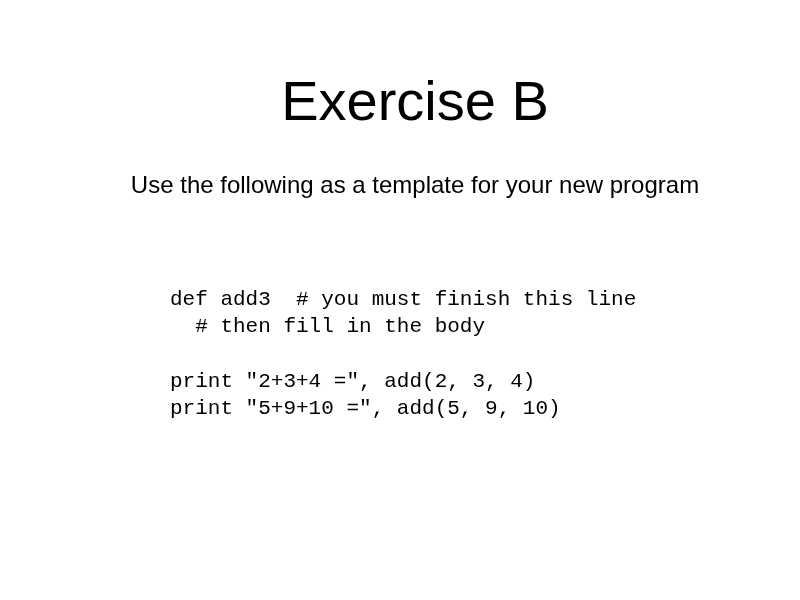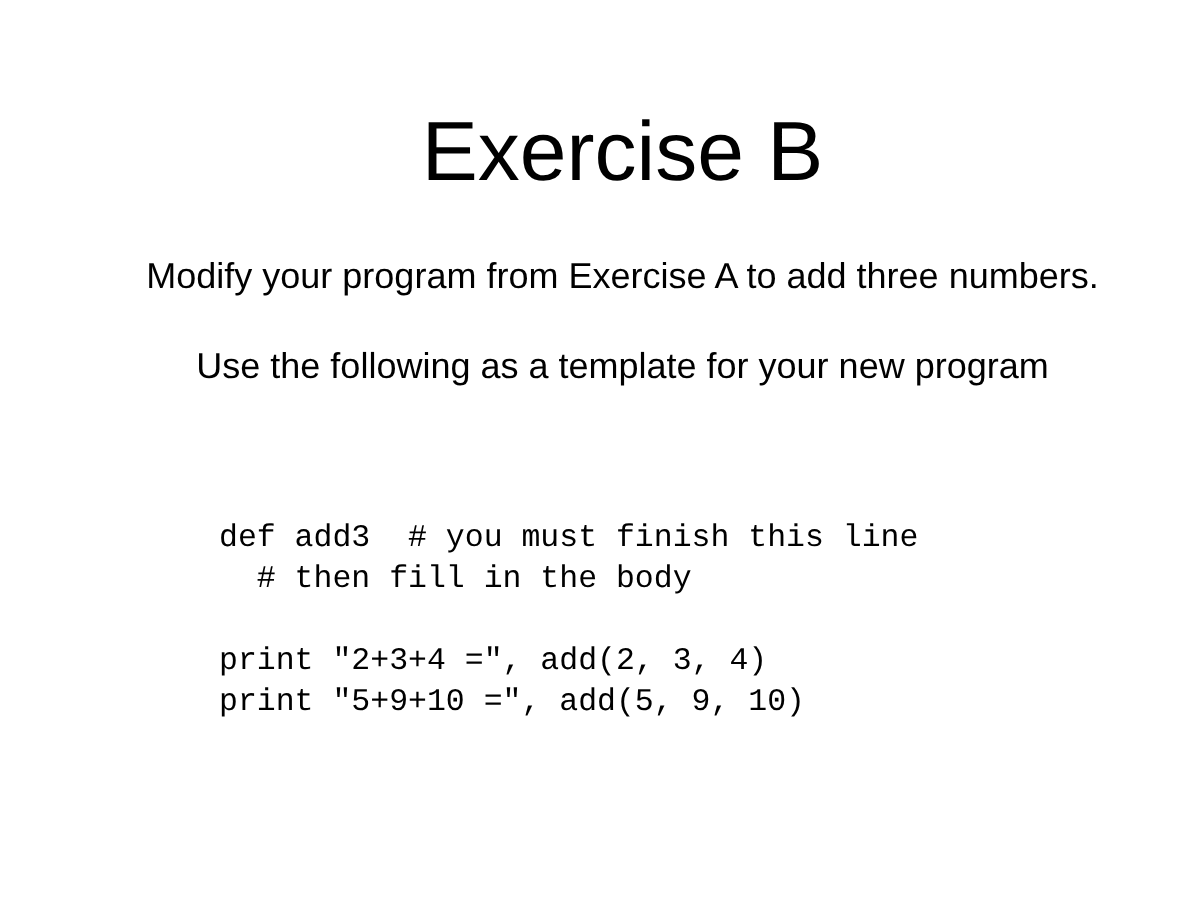--- a/index.html
+++ b/index.html
@@ -27,31 +27,30 @@
       font-size: 24px;
       text-align: center;
       line-height: 1.25;
       padding: 0 2px;
     }
     .code-block {
       font-family: "Courier New", Courier, monospace;
       font-size: 21px;
       white-space: pre;
       margin-top: 56px;
-      margin-left: 86px;
+      margin-left: 110px;
       line-height: 1.3;
     }
   </style>
 </head>
 <body>
 
 <h1 class="title">Exercise B</h1>
 
 <div class="instructions">
-  <div>Modify your program from Exercise A to add three numbers.</div>
   <div>Use the following as a template for your new program</div>
 </div>
 
 <div class="code-block"><span>def add3  # you must finish this line</span>
 <span>  # then fill in the body</span>
 <span></span>
 <span>print "2+3+4 =", add(2, 3, 4)</span>
 <span>print "5+9+10 =", add(5, 9, 10)</span></div>
 
 </body></html>

